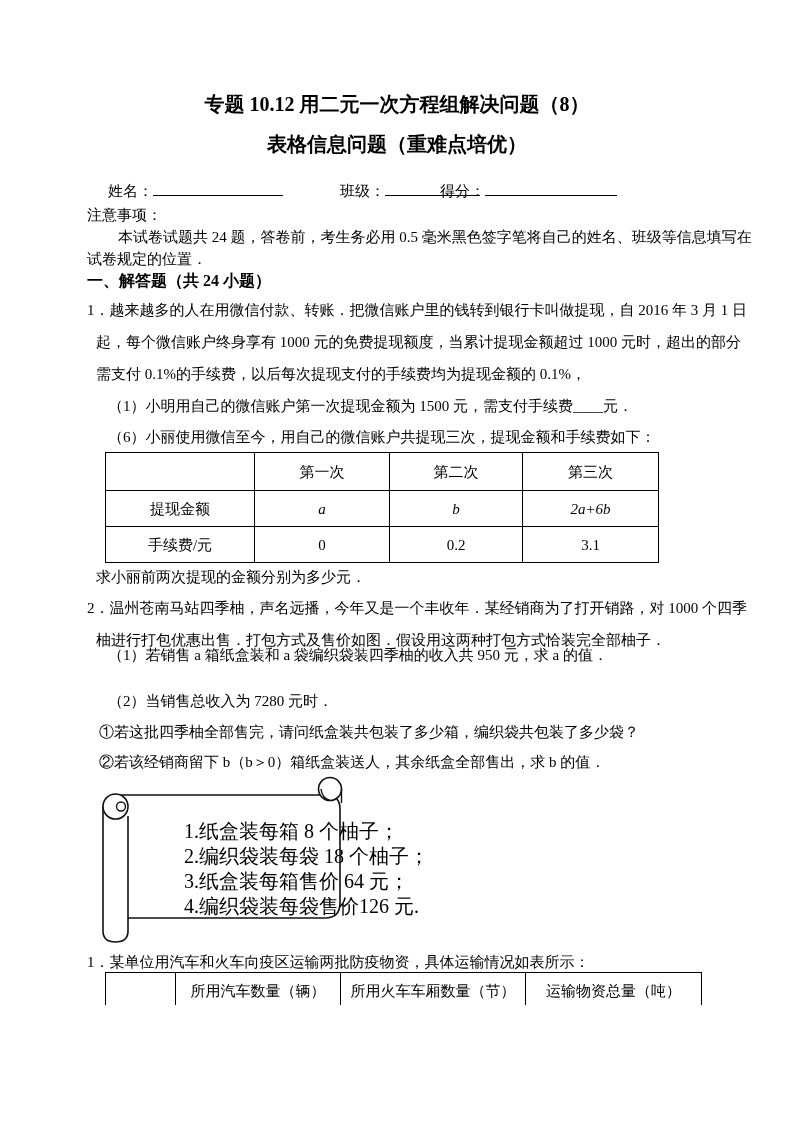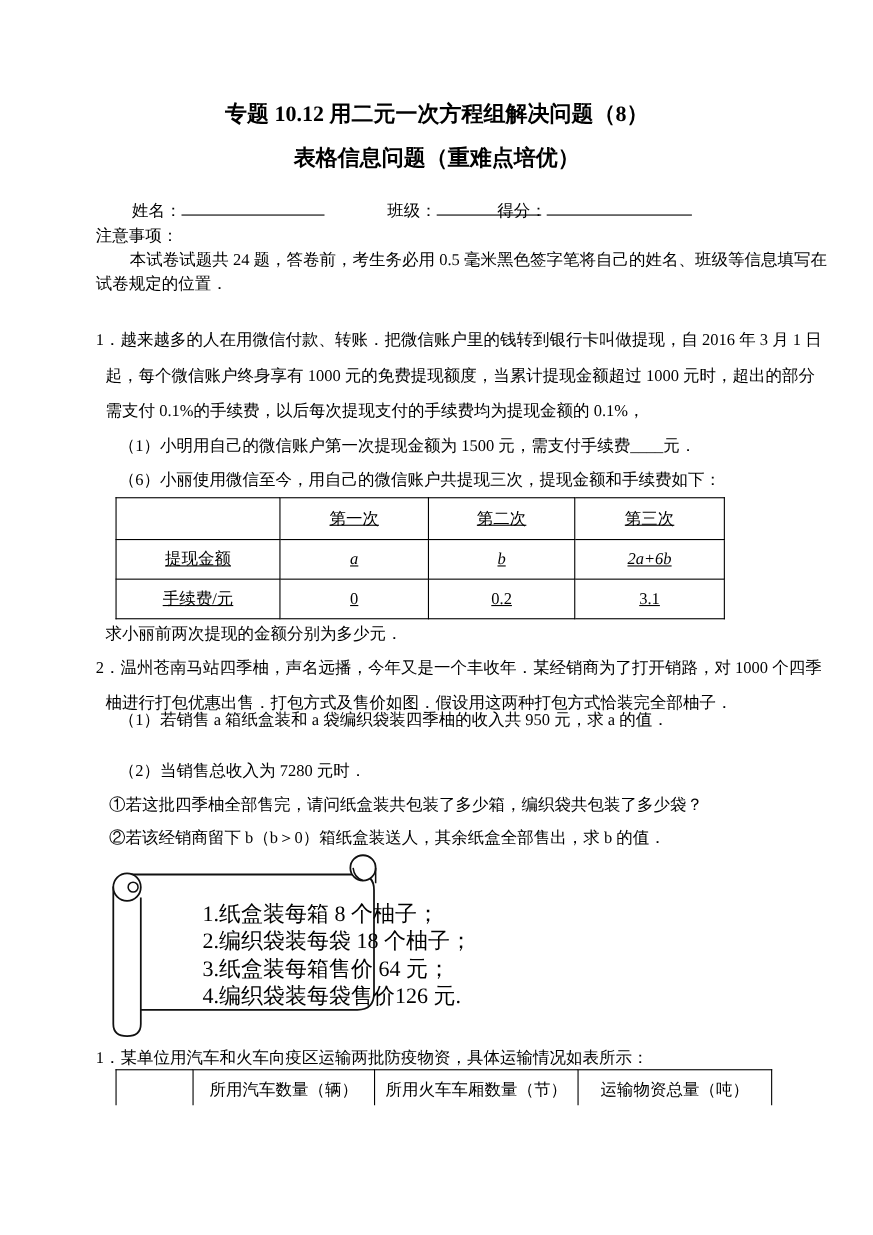--- a/index.html
+++ b/index.html
@@ -4,21 +4,21 @@
 <style>
   html,body{margin:0;padding:0;background:#ffffff;}
   .page{
     position:relative;width:794px;height:1005px;background:#ffffff;color:#000;
     font-family:"Liberation Serif","DejaVu Serif",serif;overflow:hidden;
   }
   .abs{position:absolute;white-space:nowrap;font-size:15px;line-height:20px;}
   .title{left:0;width:794px;text-align:center;font-weight:bold;font-size:20px;line-height:26px;}
   .bold{font-weight:bold;}
   .blank{display:inline-block;border-bottom:1px solid #000;height:14px;vertical-align:baseline;}
-  .fieldlbl{font-size:15px;margin-left:12px;}
+  .fieldlbl{font-size:15px;}
   table{border-collapse:collapse;table-layout:fixed;}
   td{border:1px solid #000;text-align:center;vertical-align:middle;font-size:15px;padding:0;overflow:hidden;}
   .t1 td{height:35px;}
   .t1 tr.hdr td{height:37px;}
   .t2 td{height:35px;}
   .math-var{font-style:italic;font-family:"Liberation Serif","DejaVu Serif",serif;}
   .scroll-text{position:absolute;font-size:20px;line-height:25px;margin-left:42px;}
   .scroll-text div{white-space:nowrap;}
   svg .ln{fill:#ffffff;stroke:#111111;stroke-width:1.6;}
   svg .ln-thin{fill:none;stroke:#111111;stroke-width:1.4;}
@@ -38,28 +38,29 @@
     <span class="fieldlbl">班级：</span><span class="blank" style="width:95px;"></span>
   </div>
   <div class="abs" style="left:440px;top:181px;">
     <span class="fieldlbl">得分：</span><span class="blank" style="width:132px;"></span>
   </div>
 
   <div class="abs" style="left:87px;top:205px;">注意事项：</div>
   <div class="abs" style="left:118px;top:227px;">本试卷试题共 24 题，答卷前，考生务必用 0.5 毫米黑色签字笔将自己的姓名、班级等信息填写在</div>
   <div class="abs" style="left:87px;top:249px;">试卷规定的位置．</div>
 
+  <div class="abs bold" style="left:87px;top:271px;font-size:16px;">一、解答题（共 24 小题）</div>
 
   <div class="abs" style="left:87px;top:300px;">1．越来越多的人在用微信付款、转账．把微信账户里的钱转到银行卡叫做提现，自 2016 年 3 月 1 日</div>
   <div class="abs" style="left:96px;top:332px;">起，每个微信账户终身享有 1000 元的免费提现额度，当累计提现金额超过 1000 元时，超出的部分</div>
   <div class="abs" style="left:96px;top:364px;">需支付 0.1%的手续费，以后每次提现支付的手续费均为提现金额的 0.1%，</div>
   <div class="abs" style="left:108px;top:396px;">（1）小明用自己的微信账户第一次提现金额为 1500 元，需支付手续费____元．</div>
   <div class="abs" style="left:108px;top:427px;">（6）小丽使用微信至今，用自己的微信账户共提现三次，提现金额和手续费如下：</div>
 
-  <div class="abs" style="left:105px;top:452px;text-decoration:underline;">
+  <div class="abs" style="left:105px;top:452px;">
     <table class="t1" style="width:553px;">
       <colgroup>
           <col style="width:149px">
           <col style="width:135px">
           <col style="width:133px">
           <col style="width:136px">
         </colgroup>
       <tbody>
           <tr class="hdr">
         <td></td>

